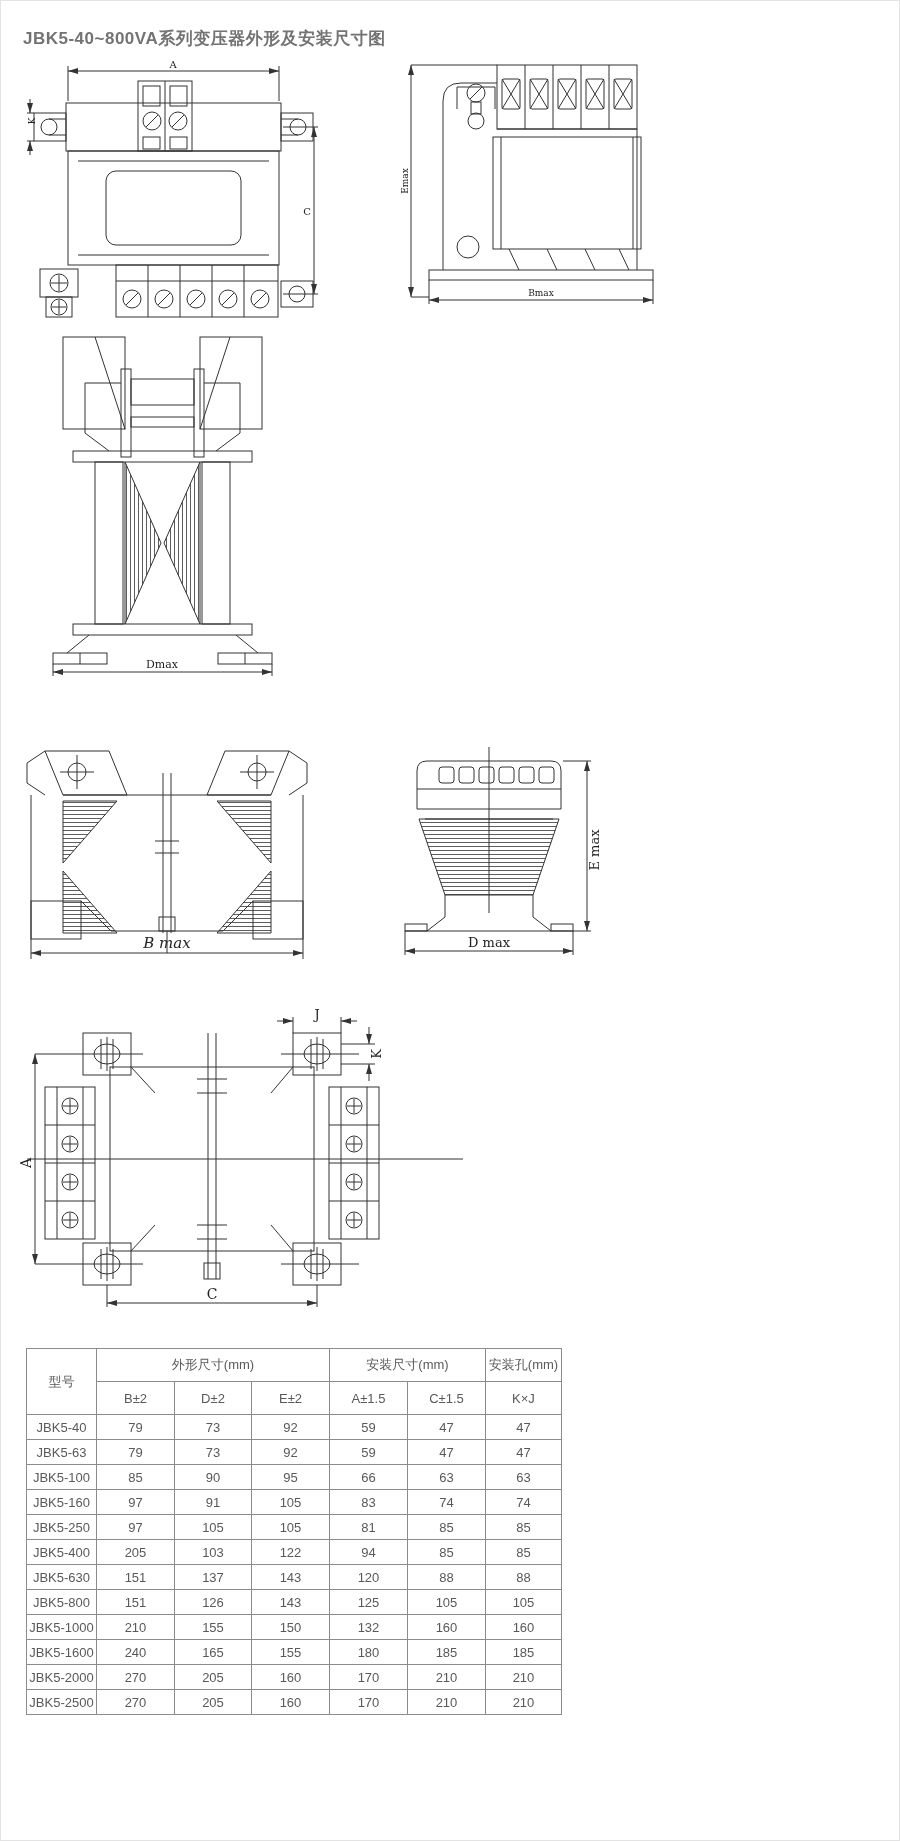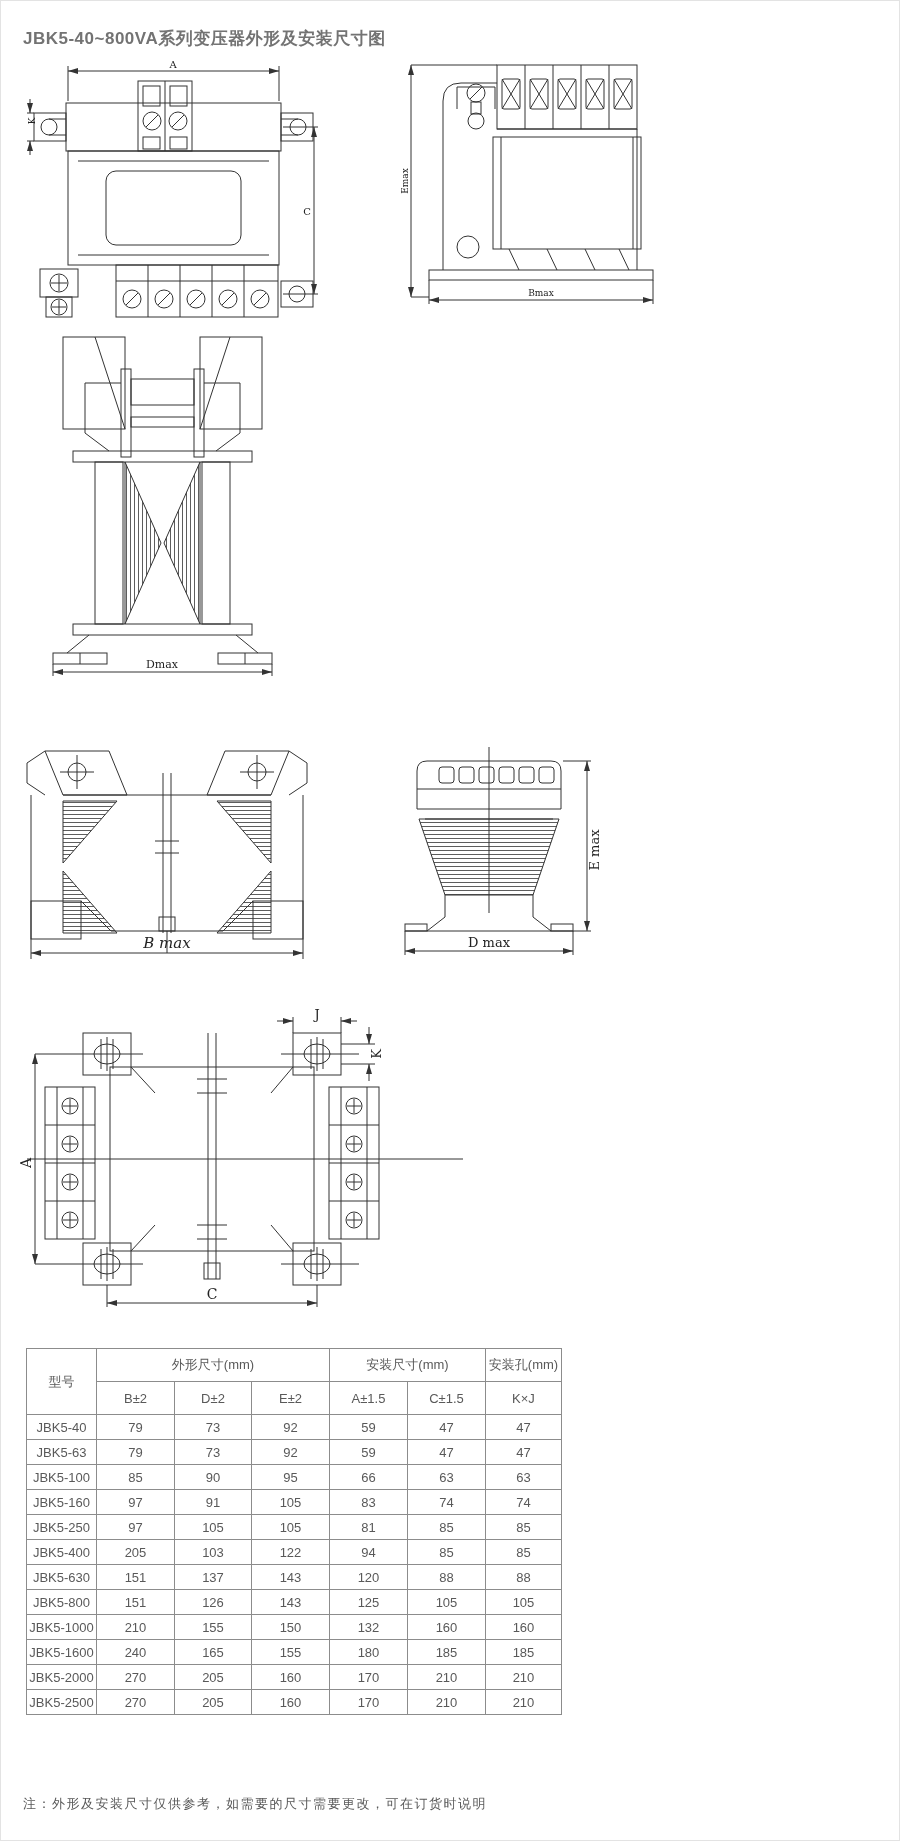--- a/index.html
+++ b/index.html
@@ -524,15 +524,14 @@
           <td>270</td>
           <td>205</td>
           <td>160</td>
           <td>170</td>
           <td>210</td>
           <td>210</td>
         </tr>
       </tbody>
   </table>
 
-  <div class="note">注：外形及安装尺寸仅供参考，如需要的尺寸需要更改，可在订货时说明</div>
 
 </div>
 
 </body></html>

